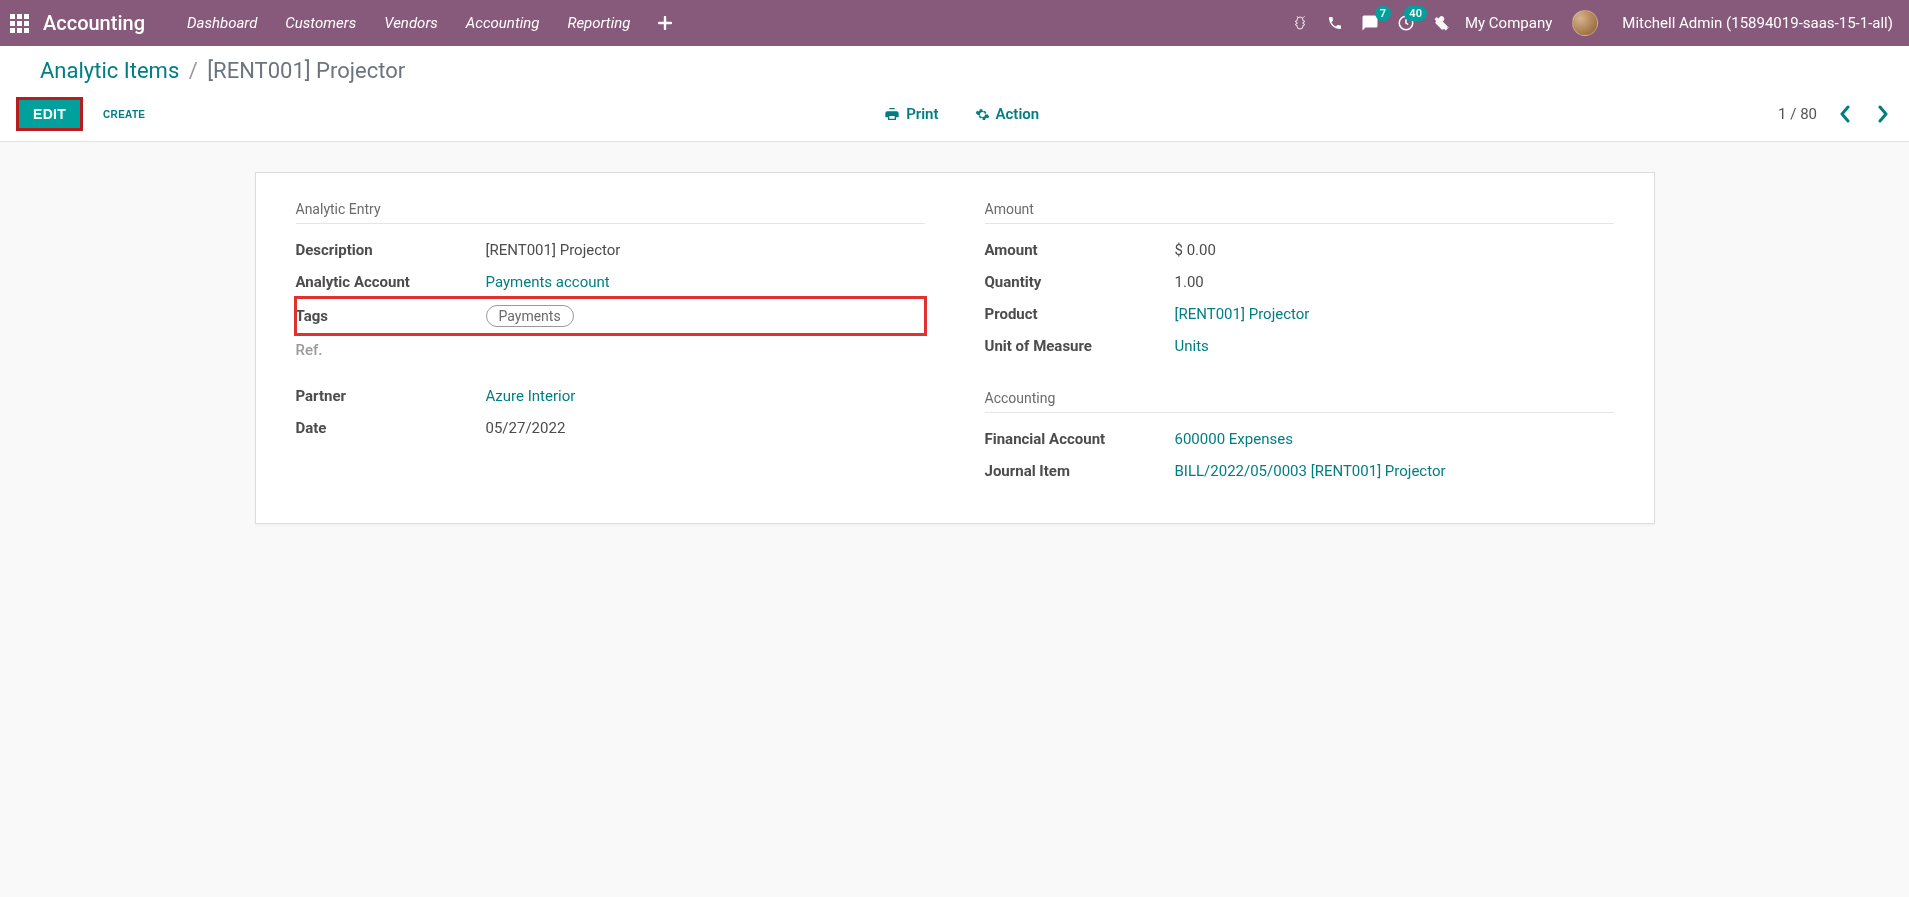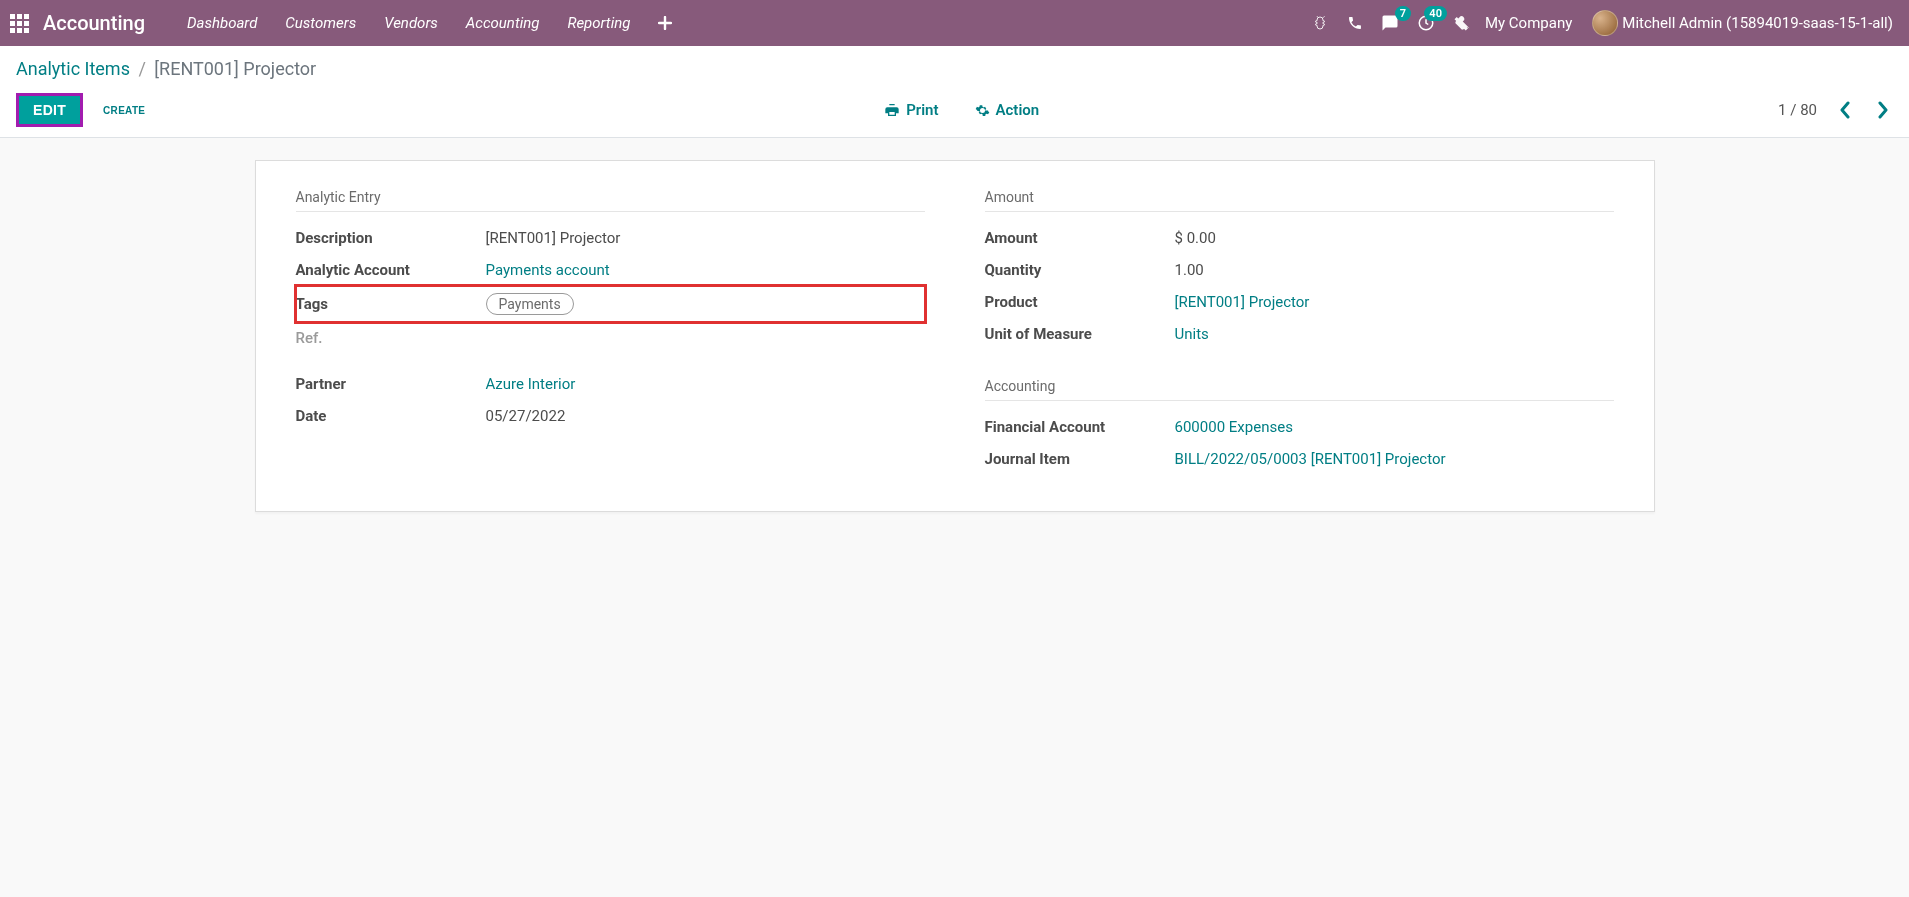--- a/index.html
+++ b/index.html
@@ -50,45 +50,46 @@
     position: absolute;
     top: -8px; right: -12px;
     background: #00A09D;
     color: #fff;
     border-radius: 10px;
     font-size: 11px;
     padding: 1px 5px;
     font-weight: 600;
   }
   .company-name { color:#fff; font-size:15px; padding: 0 14px; cursor:pointer;}
-  .user-block { display:flex; align-items:center; gap:4px; color:#fff; font-size:15px; cursor:pointer; padding:0 6px;}
+  .user-block { display:flex; align-items:center; gap:24px; color:#fff; font-size:15px; cursor:pointer; padding:0 6px;}
   .avatar {
     width:26px; height:26px; border-radius:50%;
     background: radial-gradient(circle at 30% 30%, #d9b38c, #8b5a2b);
     border:1px solid rgba(255,255,255,0.3);
   }
   
   .control-panel {
     background: #fff;
     border-bottom: 1px solid #dee2e6;
     padding: 12px 16px 10px;
   }
   .breadcrumb {
-    font-size: 18px;
+    font-size: 22px;
     color: #7f7f7f;
     margin-bottom: 14px;
+    margin-left: 24px;
   }
   .breadcrumb a { color: #017e84; text-decoration: none; cursor:pointer;}
   .breadcrumb .sep { color: #999; margin: 0 4px; }
   .breadcrumb .current { color: #6c757d; }
   .cp-bottom { display:flex; align-items:center; }
   .btn-edit {
     background: #00A09D;
     color:#fff;
-    border: 3px solid #a21caf;
+    border: 3px solid #b91c1c;
     font-weight:700;
     font-size:14px;
     padding: 6px 14px;
     cursor:pointer;
     letter-spacing: 0.3px;
   }
   .btn-create {
     background:none; border:none;
     color:#017e84; font-weight:700; font-size:10px;
     margin-left: 20px; cursor:pointer; letter-spacing:0.3px;
@@ -97,21 +98,21 @@
   .cp-action { color:#017e84; font-weight:600; font-size:15px; cursor:pointer; display:flex; align-items:center; gap:6px;}
   .cp-right { display:flex; align-items:center; gap:18px; color:#5a5a5a;}
   .pager { font-size:15px; color:#555;}
   .chev { color:#017e84; font-size:22px; font-weight:700; cursor:pointer; padding:0 4px;}
   
   .sheet-bg { padding: 14px 0 40px; }
   .sheet {
     background:#fff;
     border:1px solid #dcdcdc;
     max-width: 1400px;
-    margin: 8px auto;
+    margin: 16px auto;
     padding: 28px 40px 36px;
     box-shadow: 0 2px 2px rgba(0,0,0,0.03);
   }
   .form-cols { display:flex; gap:60px; }
   .col { flex:1; }
   .section-title {
     color:#6b6b6b; font-size:14px;
     border-bottom:1px solid #e5e5e5;
     padding-bottom:6px; margin-bottom:10px;
   }

